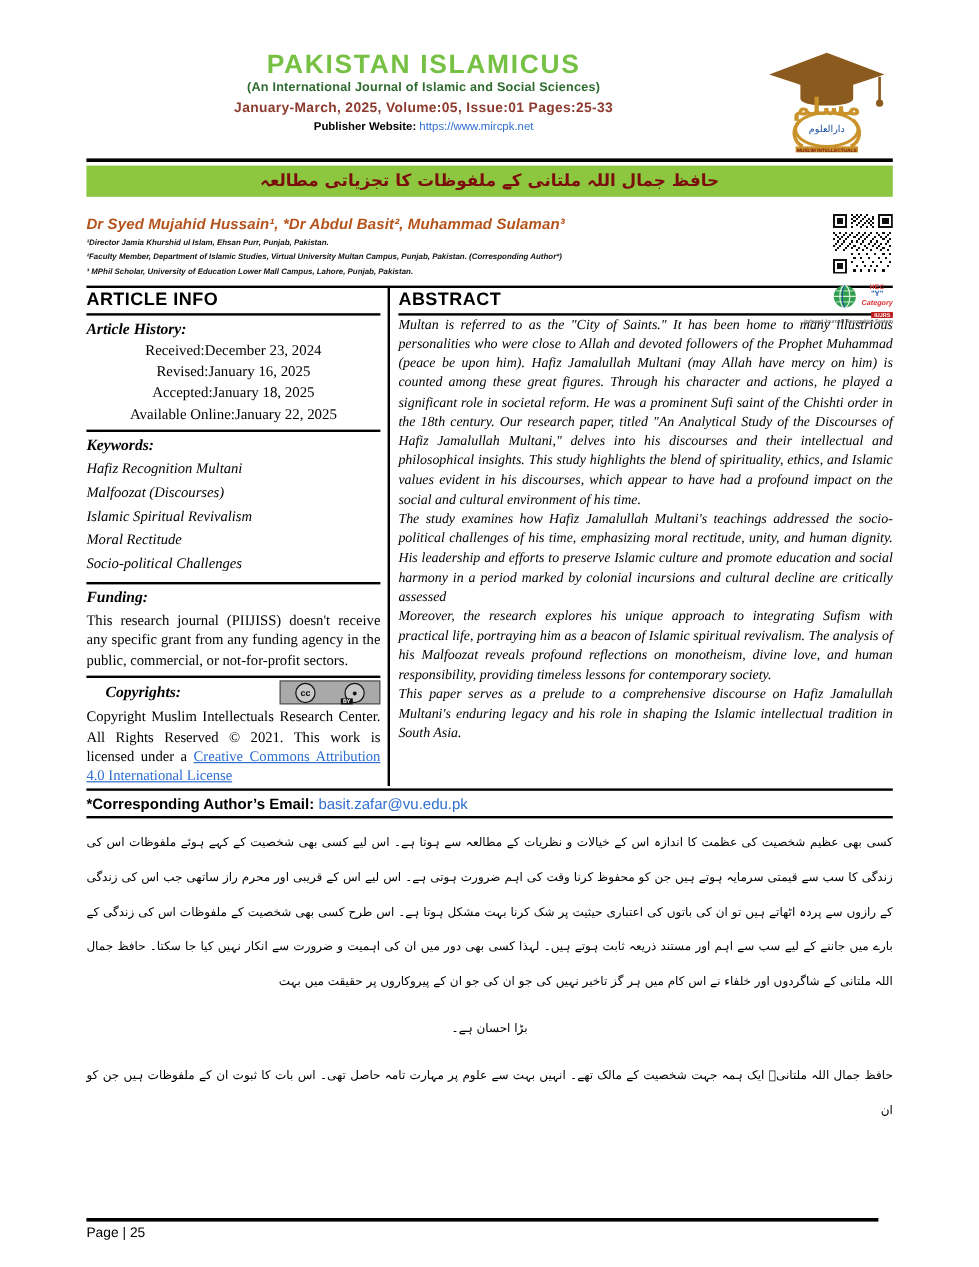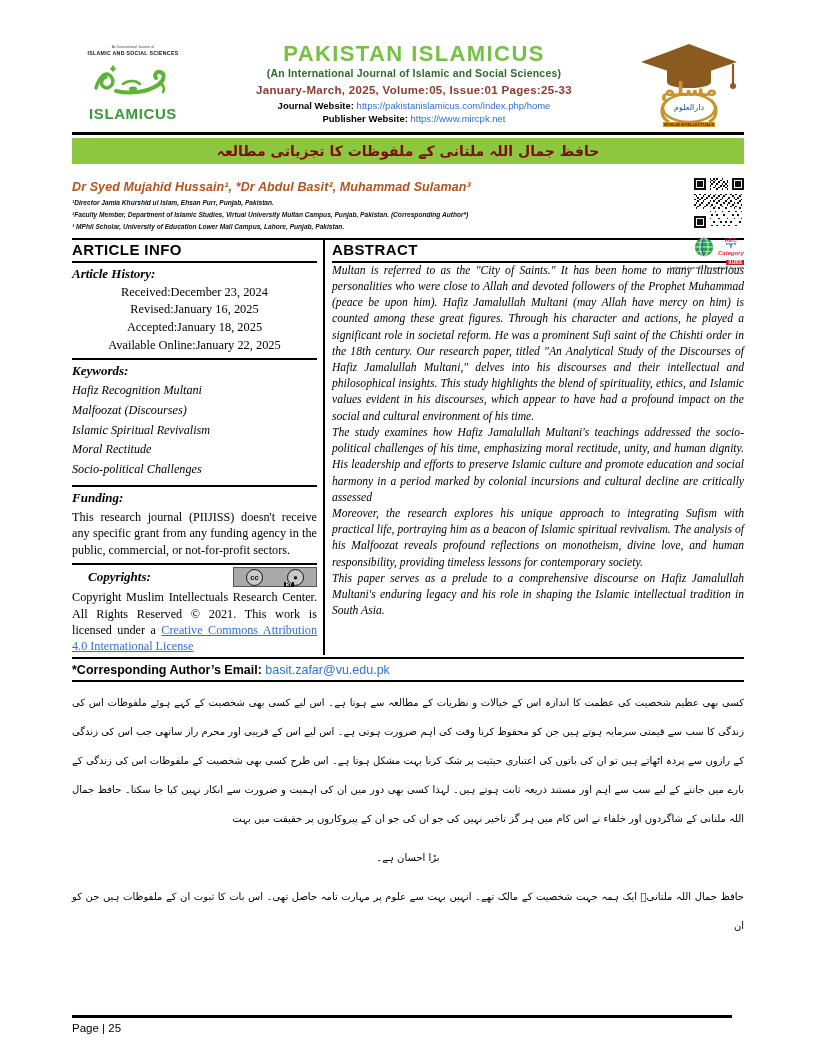--- a/index.html
+++ b/index.html
@@ -87,43 +87,26 @@
   .footer .pg{font-family:"Liberation Sans",sans-serif;font-size:11.5px;padding-top:4px;}
 </style>
 </head>
 <body>
 
 <div class="page">
   <div class="sheet">
 
     <div class="masthead">
 
-      <div class="logo-left">
-        <div class="tiny">An International Journal of</div>
-        <div class="sub">ISLAMIC AND SOCIAL SCIENCES</div>
-        <div class="logo-mark">
-          <svg width="86" height="46" viewBox="0 0 86 46">
-            <path d="M6 30 C10 16 18 12 22 20 C25 26 19 32 14 29 C10 27 11 20 16 19" fill="none" stroke="#5cb335" stroke-width="3.4" stroke-linecap="round"></path>
-            <path d="M20 11 L23 7 L26 11 L23 14 Z" fill="#5cb335"></path>
-            <path d="M26 33 C38 36 56 35 68 27 C74 23 76 16 70 14 C66 13 64 17 66 20" fill="none" stroke="#5cb335" stroke-width="4" stroke-linecap="round"></path>
-            <path d="M33 26 C38 22 46 22 50 26" fill="none" stroke="#5cb335" stroke-width="2.6" stroke-linecap="round"></path>
-            <ellipse cx="43" cy="31" rx="4" ry="2.4" fill="#5cb335"></ellipse>
-            <path d="M70 24 C73 27 75 31 73 34" fill="none" stroke="#5cb335" stroke-width="2.6" stroke-linecap="round"></path>
-          </svg>
-        </div>
-        <div class="word">ISLAMICUS</div>
-      </div>
 
       <div class="mast-center">
         <div class="jtitle">PAKISTAN ISLAMICUS</div>
         <div class="jsub">(An International Journal of Islamic and Social Sciences)</div>
         <div class="jissue">January-March, 2025, Volume:05, Issue:01 Pages:25-33</div>
         <div class="jweb">
-          <span class="ln"><span>Journal Website:</span>
-            <a href="#">https://pakistanislamicus.com/index.php/home</a></span>
           <span class="ln"><span>Publisher Website:</span>
             <a href="#">https://www.mircpk.net</a></span>
         </div>
       </div>
 
       <div class="logo-right">
         <svg width="104" height="92" viewBox="0 0 104 92">
           <polygon points="52,6 100,24 52,40 4,24" fill="#8a5a1e"></polygon>
           <path d="M30 30 L30 44 C30 52 74 52 74 44 L74 30" fill="#8a5a1e"></path>
           <line x1="96" y1="26" x2="96" y2="46" stroke="#8a5a1e" stroke-width="2.2"></line>

